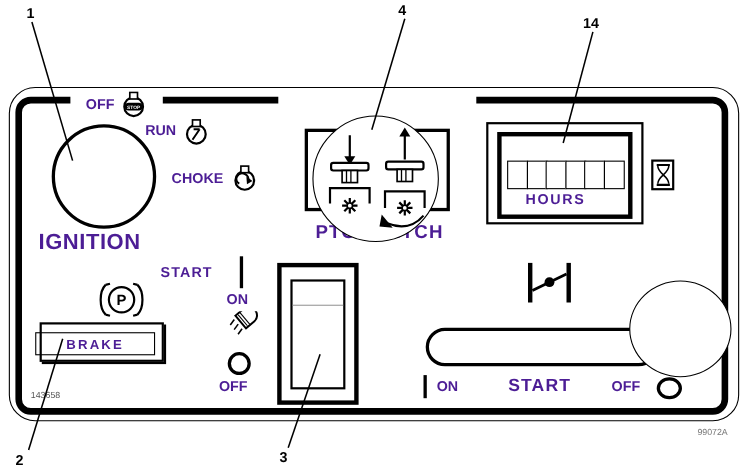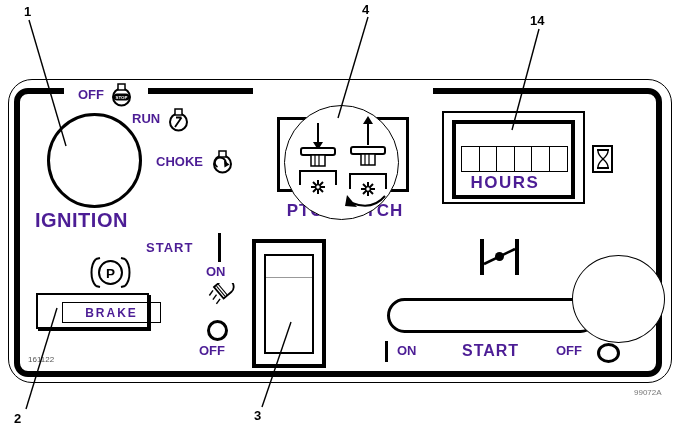--- a/index.html
+++ b/index.html
@@ -27,21 +27,21 @@
   
   .hm-outer{left:442px;top:111px;width:143px;height:93px;border:2.5px solid #000;z-index:1}
   .hm-inner{left:452px;top:120px;width:123px;height:79px;border:4px solid #000;z-index:1}
   .hm-digits{left:461px;top:146px;width:107px;height:26px;display:flex;z-index:1}
   .hm-cell{flex:1;border:1.6px solid #000;margin-left:-1.6px;background:#fff}
   .hm-cell:first-child{margin-left:0}
   .hg-box{left:592px;top:145px;width:21px;height:28px;border:2px solid #000;z-index:1}
 
   
   .brake-outer{left:36px;top:293px;width:113px;height:36px;border:2.5px solid #000;box-shadow:2px 2px 0 #000;z-index:1;background:#fff}
-  .brake-inner{left:62px;top:302px;width:99px;height:21px;border:1.5px solid #000;z-index:1}
+  .brake-inner{left:32px;top:302px;width:109px;height:21px;border:1.5px solid #000;z-index:1}
 
   
   .lights-bar{left:218px;top:233px;width:3.2px;height:29px;background:#000;z-index:1}
   .lights-circle{left:207px;top:320px;width:21px;height:21px;border:3px solid #000;border-radius:50%;z-index:1}
   .rocker-outer{left:252px;top:239px;width:74px;height:129px;border:4px solid #000;z-index:1;background:#fff}
   .rocker-inner{left:264px;top:254px;width:50px;height:100px;border:2px solid #000;z-index:1}
   .rocker-divider{margin-top:21px;border-top:1.3px solid #999;width:100%}
 
   
   .choke-slot{left:387px;top:298px;width:211px;height:35px;border:3px solid #000;border-radius:18px;z-index:1;background:#fff}
@@ -130,39 +130,39 @@
   <div class="abs hm-outer"></div>
   <div class="abs hm-inner"></div>
   <div class="abs hm-digits">
       <div class="hm-cell"></div>
       <div class="hm-cell"></div>
       <div class="hm-cell"></div>
       <div class="hm-cell"></div>
       <div class="hm-cell"></div>
       <div class="hm-cell"></div>
     </div>
-  <div class="lbl ctr" style="left:452px;top:174px;width:106px;font-size:17px;letter-spacing:1.5px;z-index:1">HOURS</div>
+  <div class="lbl ctr" style="left:452px;top:174px;width:106px;font-size:13px;letter-spacing:1.5px;z-index:1">HOURS</div>
   <div class="abs hg-box ctr">
     <svg width="16" height="22" viewBox="0 0 16 22">
       <path d="M2,2 H14 M2,20 H14" stroke="#000" stroke-width="2" fill="none"></path>
       <path d="M3,3 C3,10 13,12 13,19 M13,3 C13,10 3,12 3,19" stroke="#000" stroke-width="1.4" fill="none"></path>
     </svg>
   </div>
 
   <svg class="abs" style="left:87px;top:255px;z-index:1" width="47" height="35" viewBox="0 0 47 35">
     <path d="M9,4 C3,10 3,25 9,31 M9,4 L13,3 M9,31 L13,32" fill="none" stroke="#000" stroke-width="2"></path>
     <path d="M38,4 C44,10 44,25 38,31 M38,4 L34,3 M38,31 L34,32" fill="none" stroke="#000" stroke-width="2"></path>
     <circle cx="23.5" cy="17.5" r="11.5" fill="#fff" stroke="#000" stroke-width="2"></circle>
     <text x="23.5" y="22.5" font-size="13.5" font-weight="bold" fill="#000" text-anchor="middle">P</text>
   </svg>
   <div class="abs brake-outer"></div>
   <div class="abs brake-inner ctr">
     <span class="lbl" style="position:static;font-size:12px;letter-spacing:2px">BRAKE</span>
   </div>
-  <div class="codetext" style="left:28px;top:355px">161122</div>
+  <div class="codetext" style="left:28px;top:355px">143658</div>
 
   <div class="lbl" style="left:146px;top:241px;font-size:13px;letter-spacing:1px;z-index:1">START</div>
   <div class="abs lights-bar"></div>
   <div class="lbl" style="left:206px;top:265px;font-size:13px;z-index:1">ON</div>
   <svg class="abs" style="left:201px;top:283px;z-index:1" width="35" height="31" viewBox="0 0 35 31">
     <g transform="translate(13,4) rotate(-40)">
       <path d="M0,0 L10,0 A7,7.5 0 0 1 10,15 L0,15 Z" fill="#fff" stroke="#000" stroke-width="1.8"></path>
       <line x1="2.5" y1="1" x2="2.5" y2="14" stroke="#000" stroke-width="1"></line>
       <line x1="5" y1="0.5" x2="5" y2="14.5" stroke="#000" stroke-width="1"></line>
       <line x1="-3" y1="2" x2="-9" y2="3.5" stroke="#000" stroke-width="1.4"></line>

